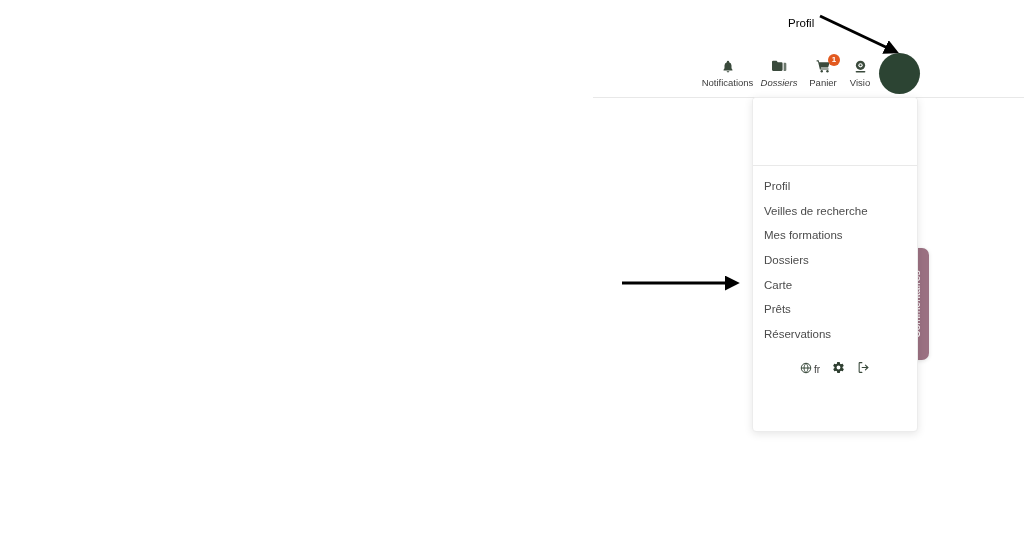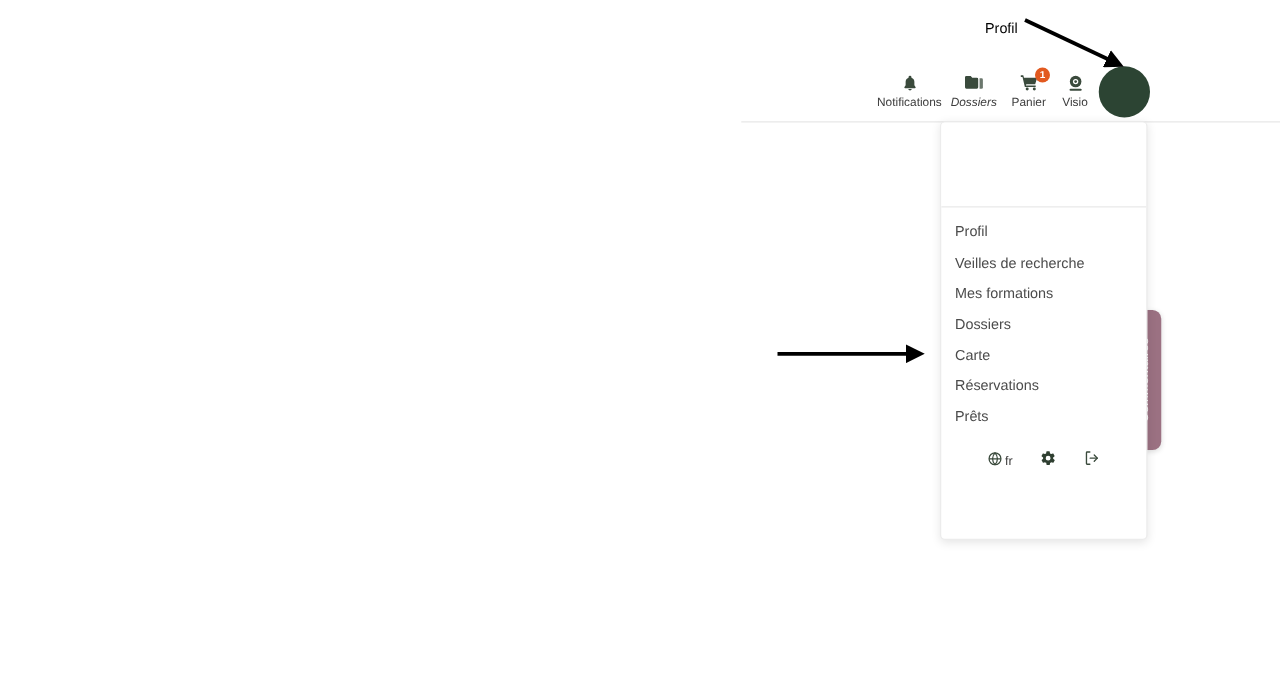--- a/index.html
+++ b/index.html
@@ -125,21 +125,21 @@
     line-height: 14px;
     padding: 5.3px 0 5.3px 11px;
     white-space: nowrap;
     cursor: pointer;
   }
 
   .dropdown-footer {
     display: flex;
     align-items: center;
     justify-content: center;
-    gap: 22px;
+    gap: 12px;
     margin-top: 10px;
     height: 26px;
   }
   .foot-btn {
     display: flex;
     align-items: center;
     gap: 2px;
     cursor: pointer;
     color: #3a4a3c;
   }
@@ -251,22 +251,22 @@
 
   <div class="dropdown-head"></div>
   <div class="dropdown-divider"></div>
 
   <div class="dropdown-list">
     <div class="menu-item">Profil</div>
     <div class="menu-item">Veilles de recherche</div>
     <div class="menu-item">Mes formations</div>
     <div class="menu-item">Dossiers</div>
     <div class="menu-item">Carte</div>
+    <div class="menu-item">Prêts</div>
     <div class="menu-item">Réservations</div>
-    <div class="menu-item">Prêts</div>
   </div>
 
   <div class="dropdown-footer">
 
     <div class="foot-btn">
       <span>
         <svg width="12" height="12" viewBox="0 0 24 24" fill="none" stroke="#3a4a3c" stroke-width="2">
           <circle cx="12" cy="12" r="9.5"></circle>
           <path d="M2.5 12h19M12 2.5c2.6 2.8 3.9 6.1 3.9 9.5S14.6 18.7 12 21.5C9.4 18.7 8.1 15.4 8.1 12S9.4 5.3 12 2.5z"></path>
         </svg>

